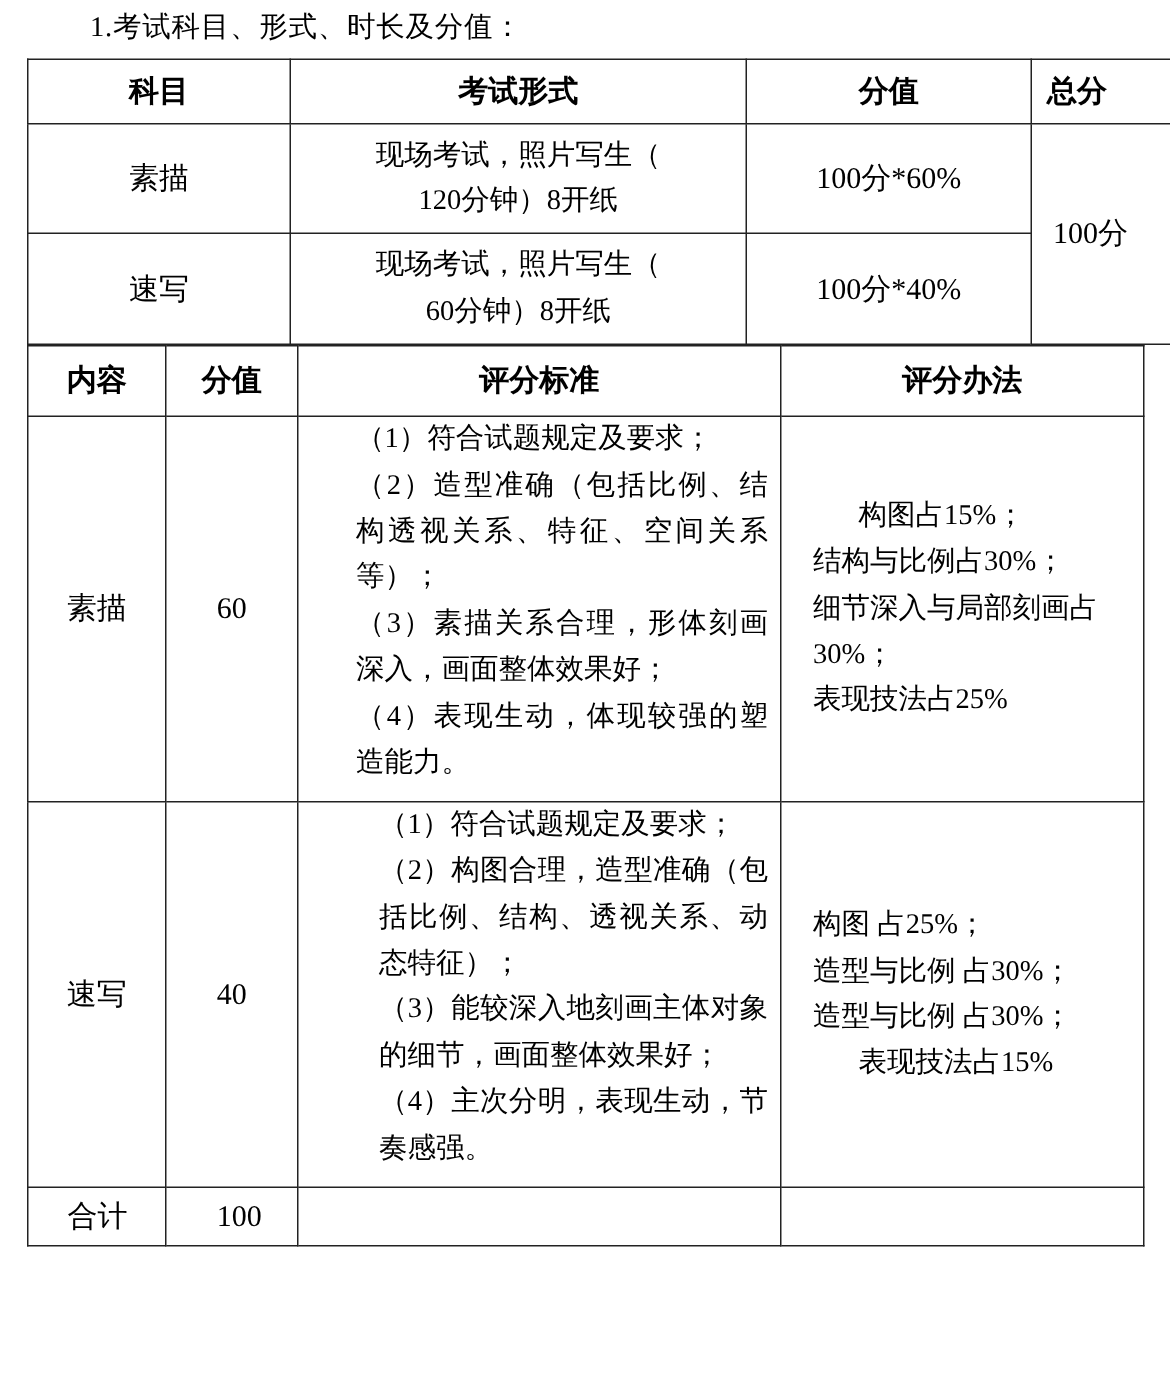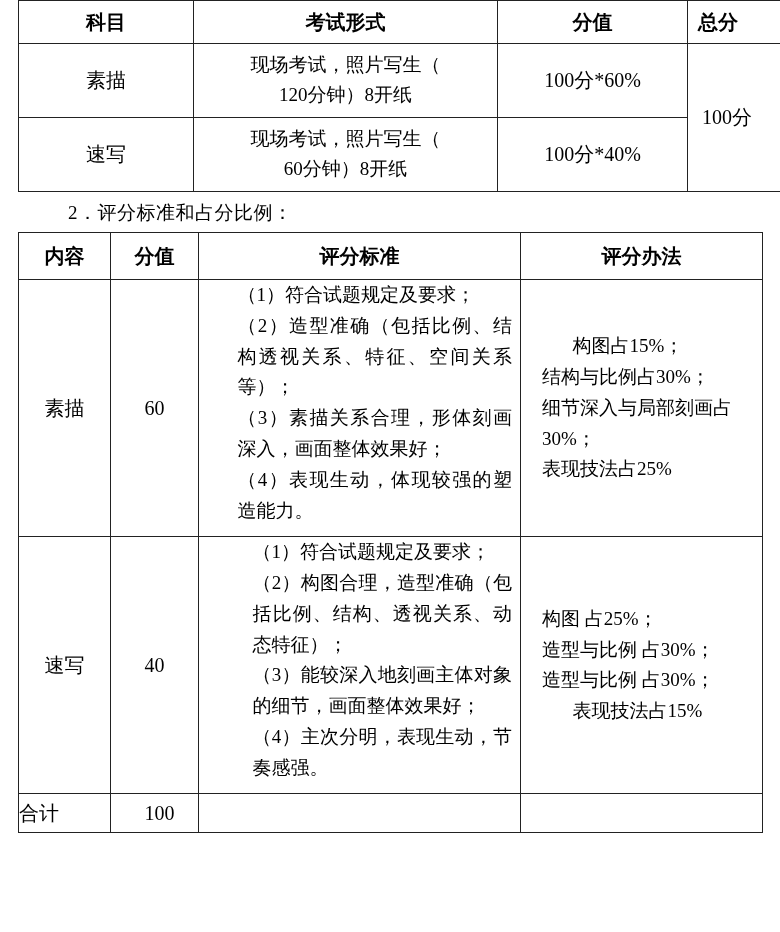--- a/index.html
+++ b/index.html
@@ -97,40 +97,41 @@
     padding: 0 8px 10px 8px;
     text-align: justify;
   }
   .t2 .method {
     font-size: 19px;
     line-height: 1.62;
     padding: 10px 8px 10px 21px;
   }
   .t2 .sum-label {
     text-align: left;
-    padding-left: 0;
+    padding-left: 26px;
     font-size: 20px;
   }
   .t2 .sum-val {
     text-align: center;
     font-size: 20px;
     padding-left: 16px;
   }
   .t2 .blank {
     border-right: 1px solid #222222;
   }
   .line { display: block; }
   .indent { padding-left: 1.6em; display: block; text-indent: 0; }
   .indent2 { padding-left: 2.4em; display: block; }
 </style>
 </head>
 <body>
 
 <div class="page">
 
+  <div class="section-heading">1.考试科目、形式、时长及分值：</div>
 
   <table class="t1">
     <colgroup>
       <col style="width:175px">
       <col style="width:304px">
       <col style="width:190px">
       <col style="width:113px">
     </colgroup>
     <tbody>
       <tr>
@@ -152,21 +153,20 @@
         <td class="subject">速写</td>
         <td class="form">
           <span class="line">现场考试，照片写生（</span>
           <span class="line">60分钟）8开纸</span>
         </td>
         <td class="score">100分*40%</td>
       </tr>
     </tbody>
   </table>
 
-  <div class="section-heading-2">2．评分标准和占分比例：</div>
 
   <table class="t2">
     <colgroup>
       <col style="width:92px">
       <col style="width:88px">
       <col style="width:322px">
       <col style="width:242px">
     </colgroup>
     <tbody>
       <tr>

